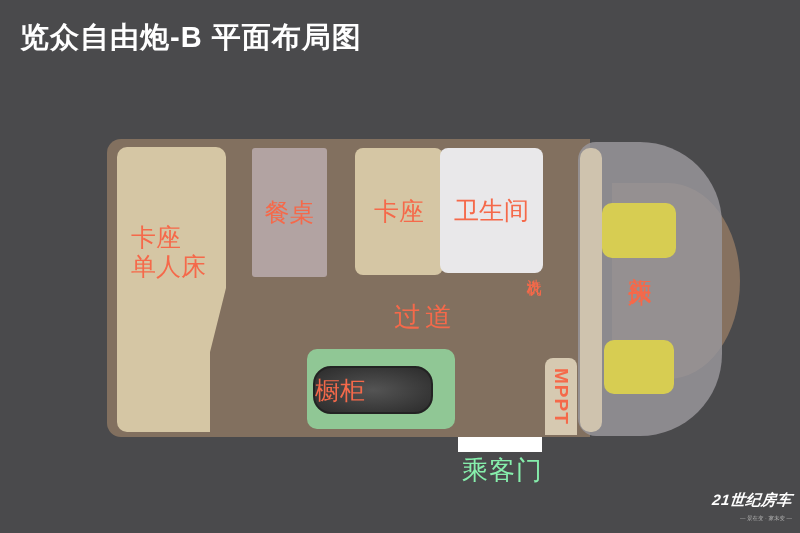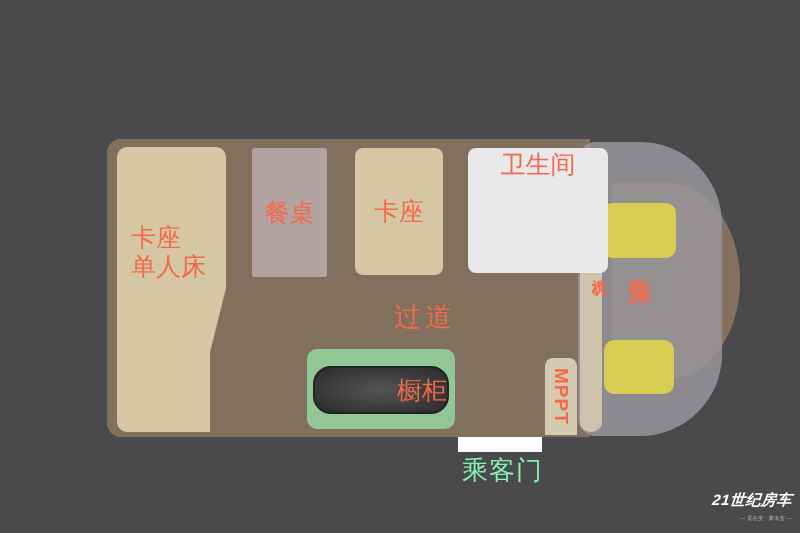--- a/index.html
+++ b/index.html
@@ -64,23 +64,23 @@
     position:absolute;left:252px;top:148px;width:75px;height:129px;
     background:#b2a3a2;border-radius:3px;
     display:flex;align-items:center;justify-content:center;
   }
   .booth-seat{
     position:absolute;left:355px;top:148px;width:88px;height:127px;
     background:#d5c6a4;border-radius:8px;
     display:flex;align-items:center;justify-content:center;
   }
   .bathroom{
-    position:absolute;left:468px;top:148px;width:140px;height:125px;
+    position:absolute;left:440px;top:148px;width:103px;height:125px;
     background:#e9e8ea;border-radius:8px;
-    display:flex;align-items:flex-start;justify-content:center;
+    display:flex;align-items:center;justify-content:center;
   }
   .block-label{color:#f5694a;font-size:25px;white-space:nowrap;}
   .washer-label{
     position:absolute;right:1px;bottom:3px;
     writing-mode:vertical-rl;text-orientation:upright;
     color:#f5694a;font-size:15px;line-height:1;letter-spacing:1px;
   }
   .aisle-label{
     position:absolute;left:394px;top:299px;
     color:#f5694a;font-size:27px;letter-spacing:4px;white-space:nowrap;
@@ -89,25 +89,25 @@
   .fridge{
     position:absolute;left:206px;top:352px;width:99px;height:80px;
     background:#595a5c;
     display:flex;align-items:center;justify-content:center;
   }
   .cabinet{
     position:absolute;left:307px;top:349px;width:148px;height:80px;
     background:#90c795;border-radius:10px;
   }
   .cabinet-inner{
-    position:absolute;left:6px;top:17px;width:136px;height:48px;
+    position:absolute;left:6px;top:17px;width:120px;height:48px;
     border-radius:18px;
     background:radial-gradient(ellipse at center,#545454 0%,#373737 70%,#2b2b2b 100%);
     border:2px solid #232323;box-sizing:border-box;
-    display:flex;align-items:center;justify-content:flex-end;
+    display:flex;align-items:center;justify-content:flex-start;
   }
   .mppt{
     position:absolute;left:545px;top:358px;width:32px;height:77px;
     background:#d6c9b1;border-radius:8px 8px 0 0;
     display:flex;align-items:center;justify-content:center;
   }
   .mppt-label{
     writing-mode:vertical-rl;
     color:#f5694a;font-size:19px;font-weight:bold;letter-spacing:1px;
   }
@@ -133,20 +133,21 @@
   .logo-tagline{
     font-size:10px;color:#b5b5b5;white-space:nowrap;
     transform:scale(0.55);transform-origin:right center;margin-top:1px;
   }
 </style>
 </head>
 <body>
 
 <div class="stage">
 
+  <div class="page-title">览众自由炮-B 平面布局图</div>
 
   <div class="plan">
 
     <div class="van-body"></div>
 
     <div class="cab-nose"></div>
     <div class="cab-area"></div>
     <div class="cab-partition"></div>
     <div class="seat seat-top"></div>
     <div class="seat seat-bottom"></div>

